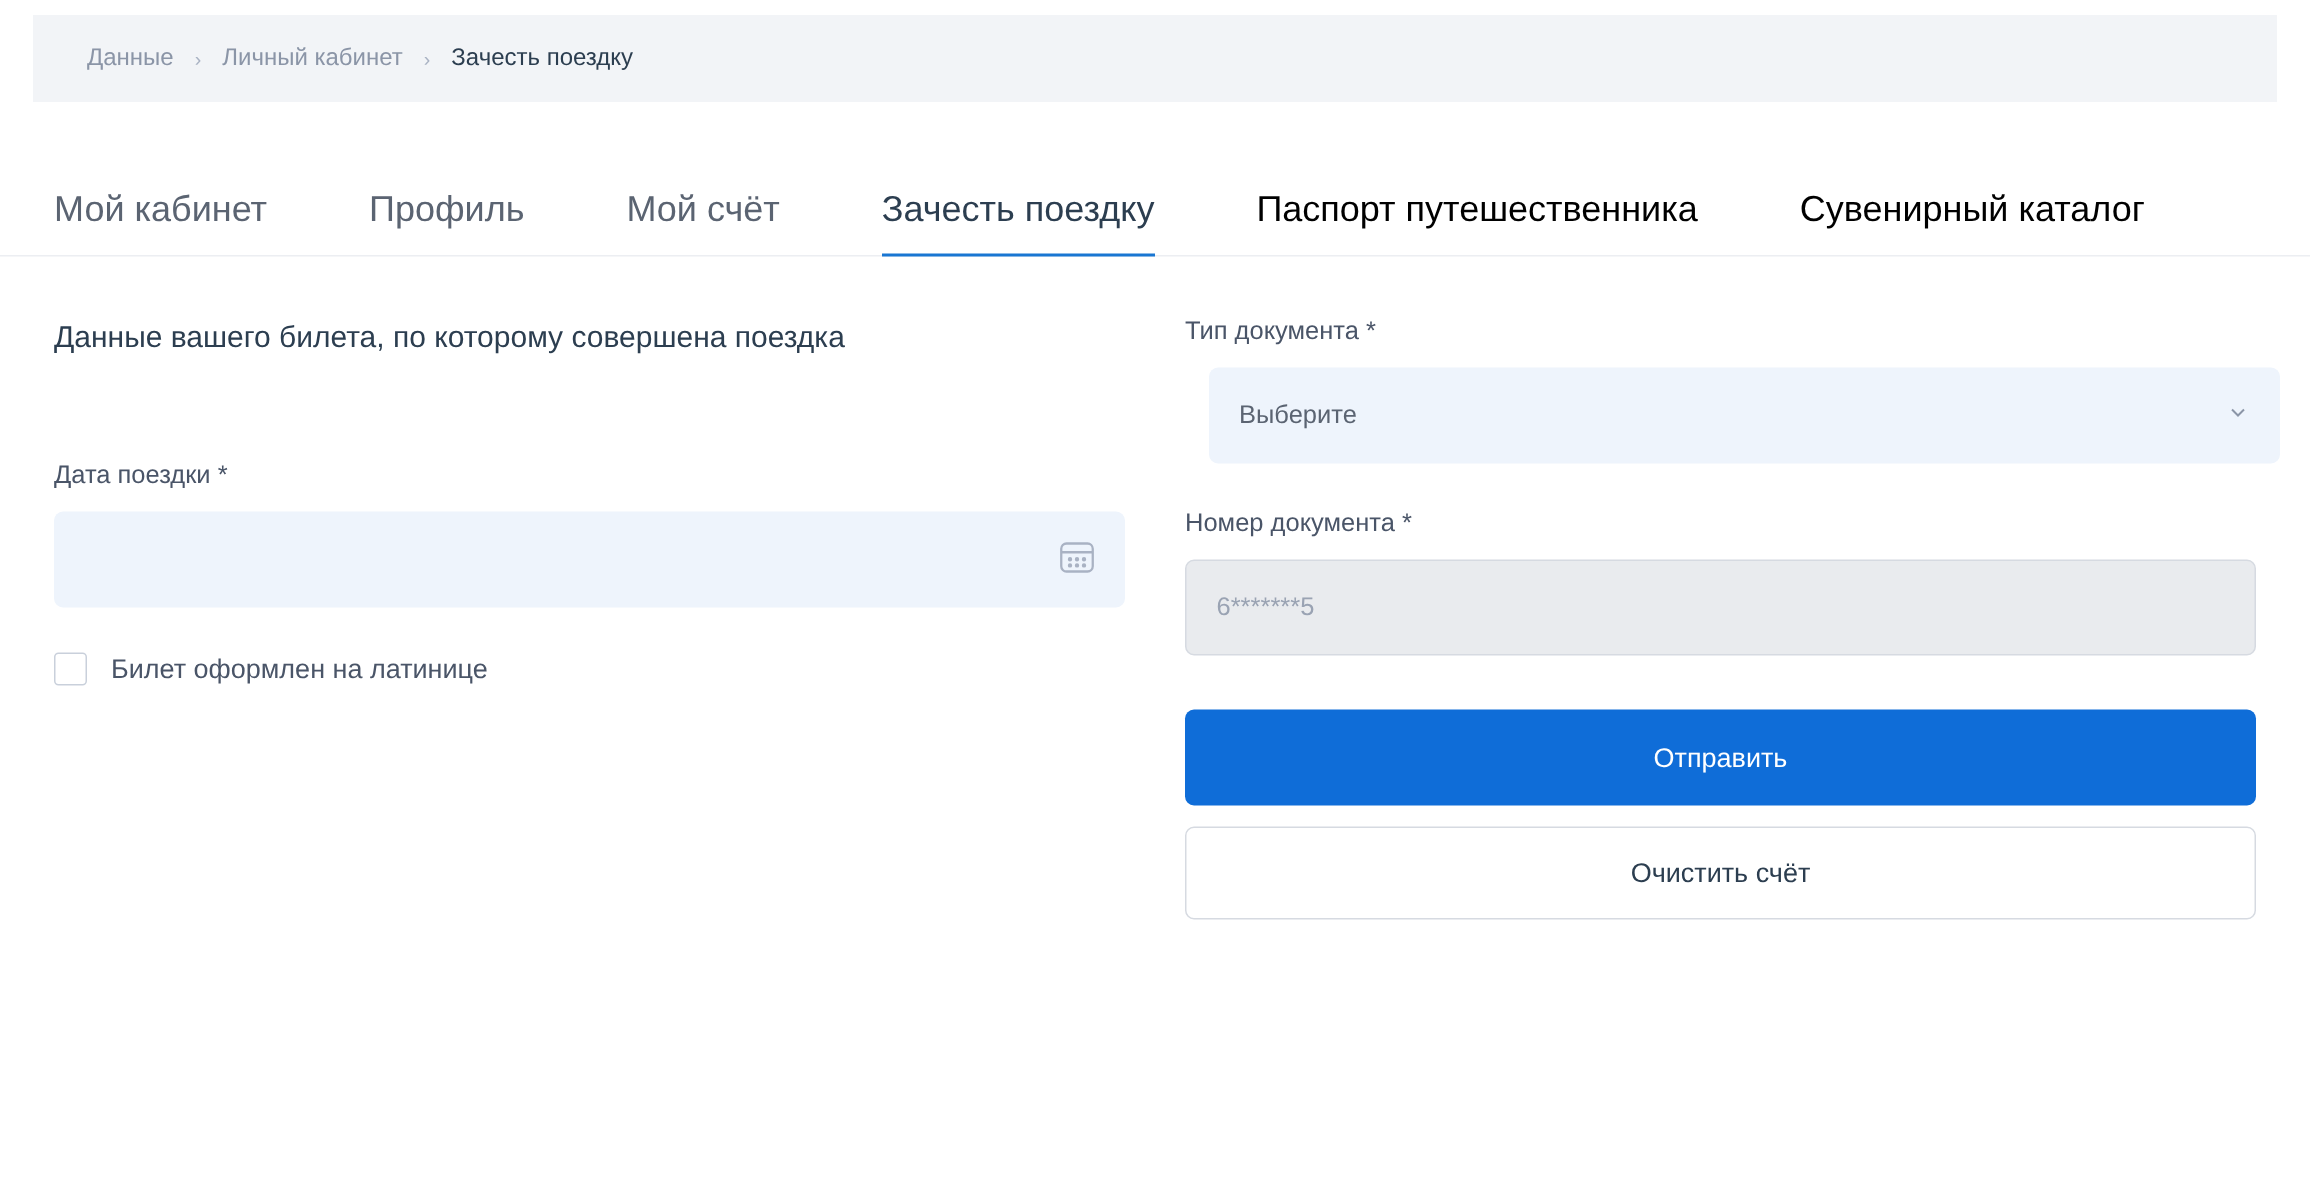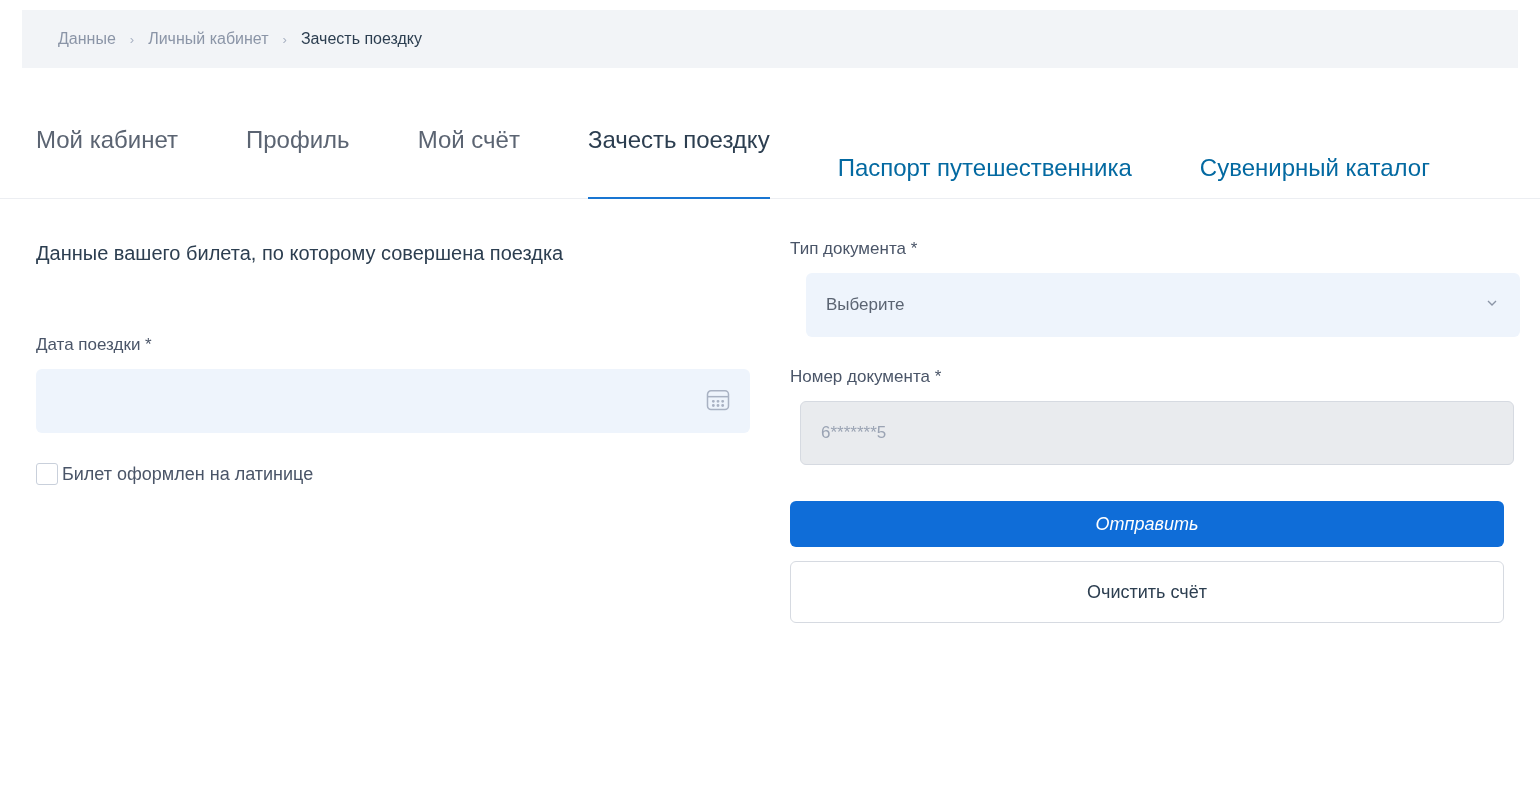--- a/index.html
+++ b/index.html
@@ -56,23 +56,22 @@
     .tab.active::after {
       content: "";
       position: absolute;
       left: 0;
       right: 0;
       bottom: -1px;
       height: 2px;
       background: #1976d2;
     }
     .tab.disabled {
-      color: #0369a1;
+      color: #000000;
       cursor: default;
-      margin-top: 28px;
     }
     .form-area {
       display: flex;
       gap: 40px;
       padding: 40px 36px;
     }
     .col {
       flex: 1;
       min-width: 0;
     }
@@ -136,55 +135,53 @@
     .doc-number-input {
       width: 100%;
       height: 64px;
       background: #e9ebee;
       border: 1px solid #d6dae1;
       border-radius: 6px;
       padding: 0 20px;
       font-size: 17px;
       color: #9aa3b3;
       outline: none;
-      margin-left: 10px;
     }
     .doc-number-input::placeholder {
       color: #9aa3b3;
     }
     .checkbox-row {
       display: flex;
       align-items: center;
-      gap: 4px;
+      gap: 16px;
       margin-top: 8px;
     }
     .checkbox {
       width: 22px;
       height: 22px;
       border: 1.5px solid #c9d0db;
       border-radius: 3px;
       background: #fff;
       cursor: pointer;
     }
     .checkbox-label {
       font-size: 18px;
       color: #4a5568;
     }
     .btn-primary {
       width: 100%;
-      height: 46px;
+      height: 64px;
       background: #0f6dd8;
       color: #fff;
       border: none;
       border-radius: 6px;
       font-size: 18px;
       font-weight: 500;
       cursor: pointer;
       margin-top: 6px;
-      font-style: italic;
     }
     .btn-secondary {
       width: 100%;
       height: 62px;
       background: #fff;
       color: #2c3e50;
       border: 1px solid #d6dae1;
       border-radius: 6px;
       font-size: 18px;
       font-weight: 500;

